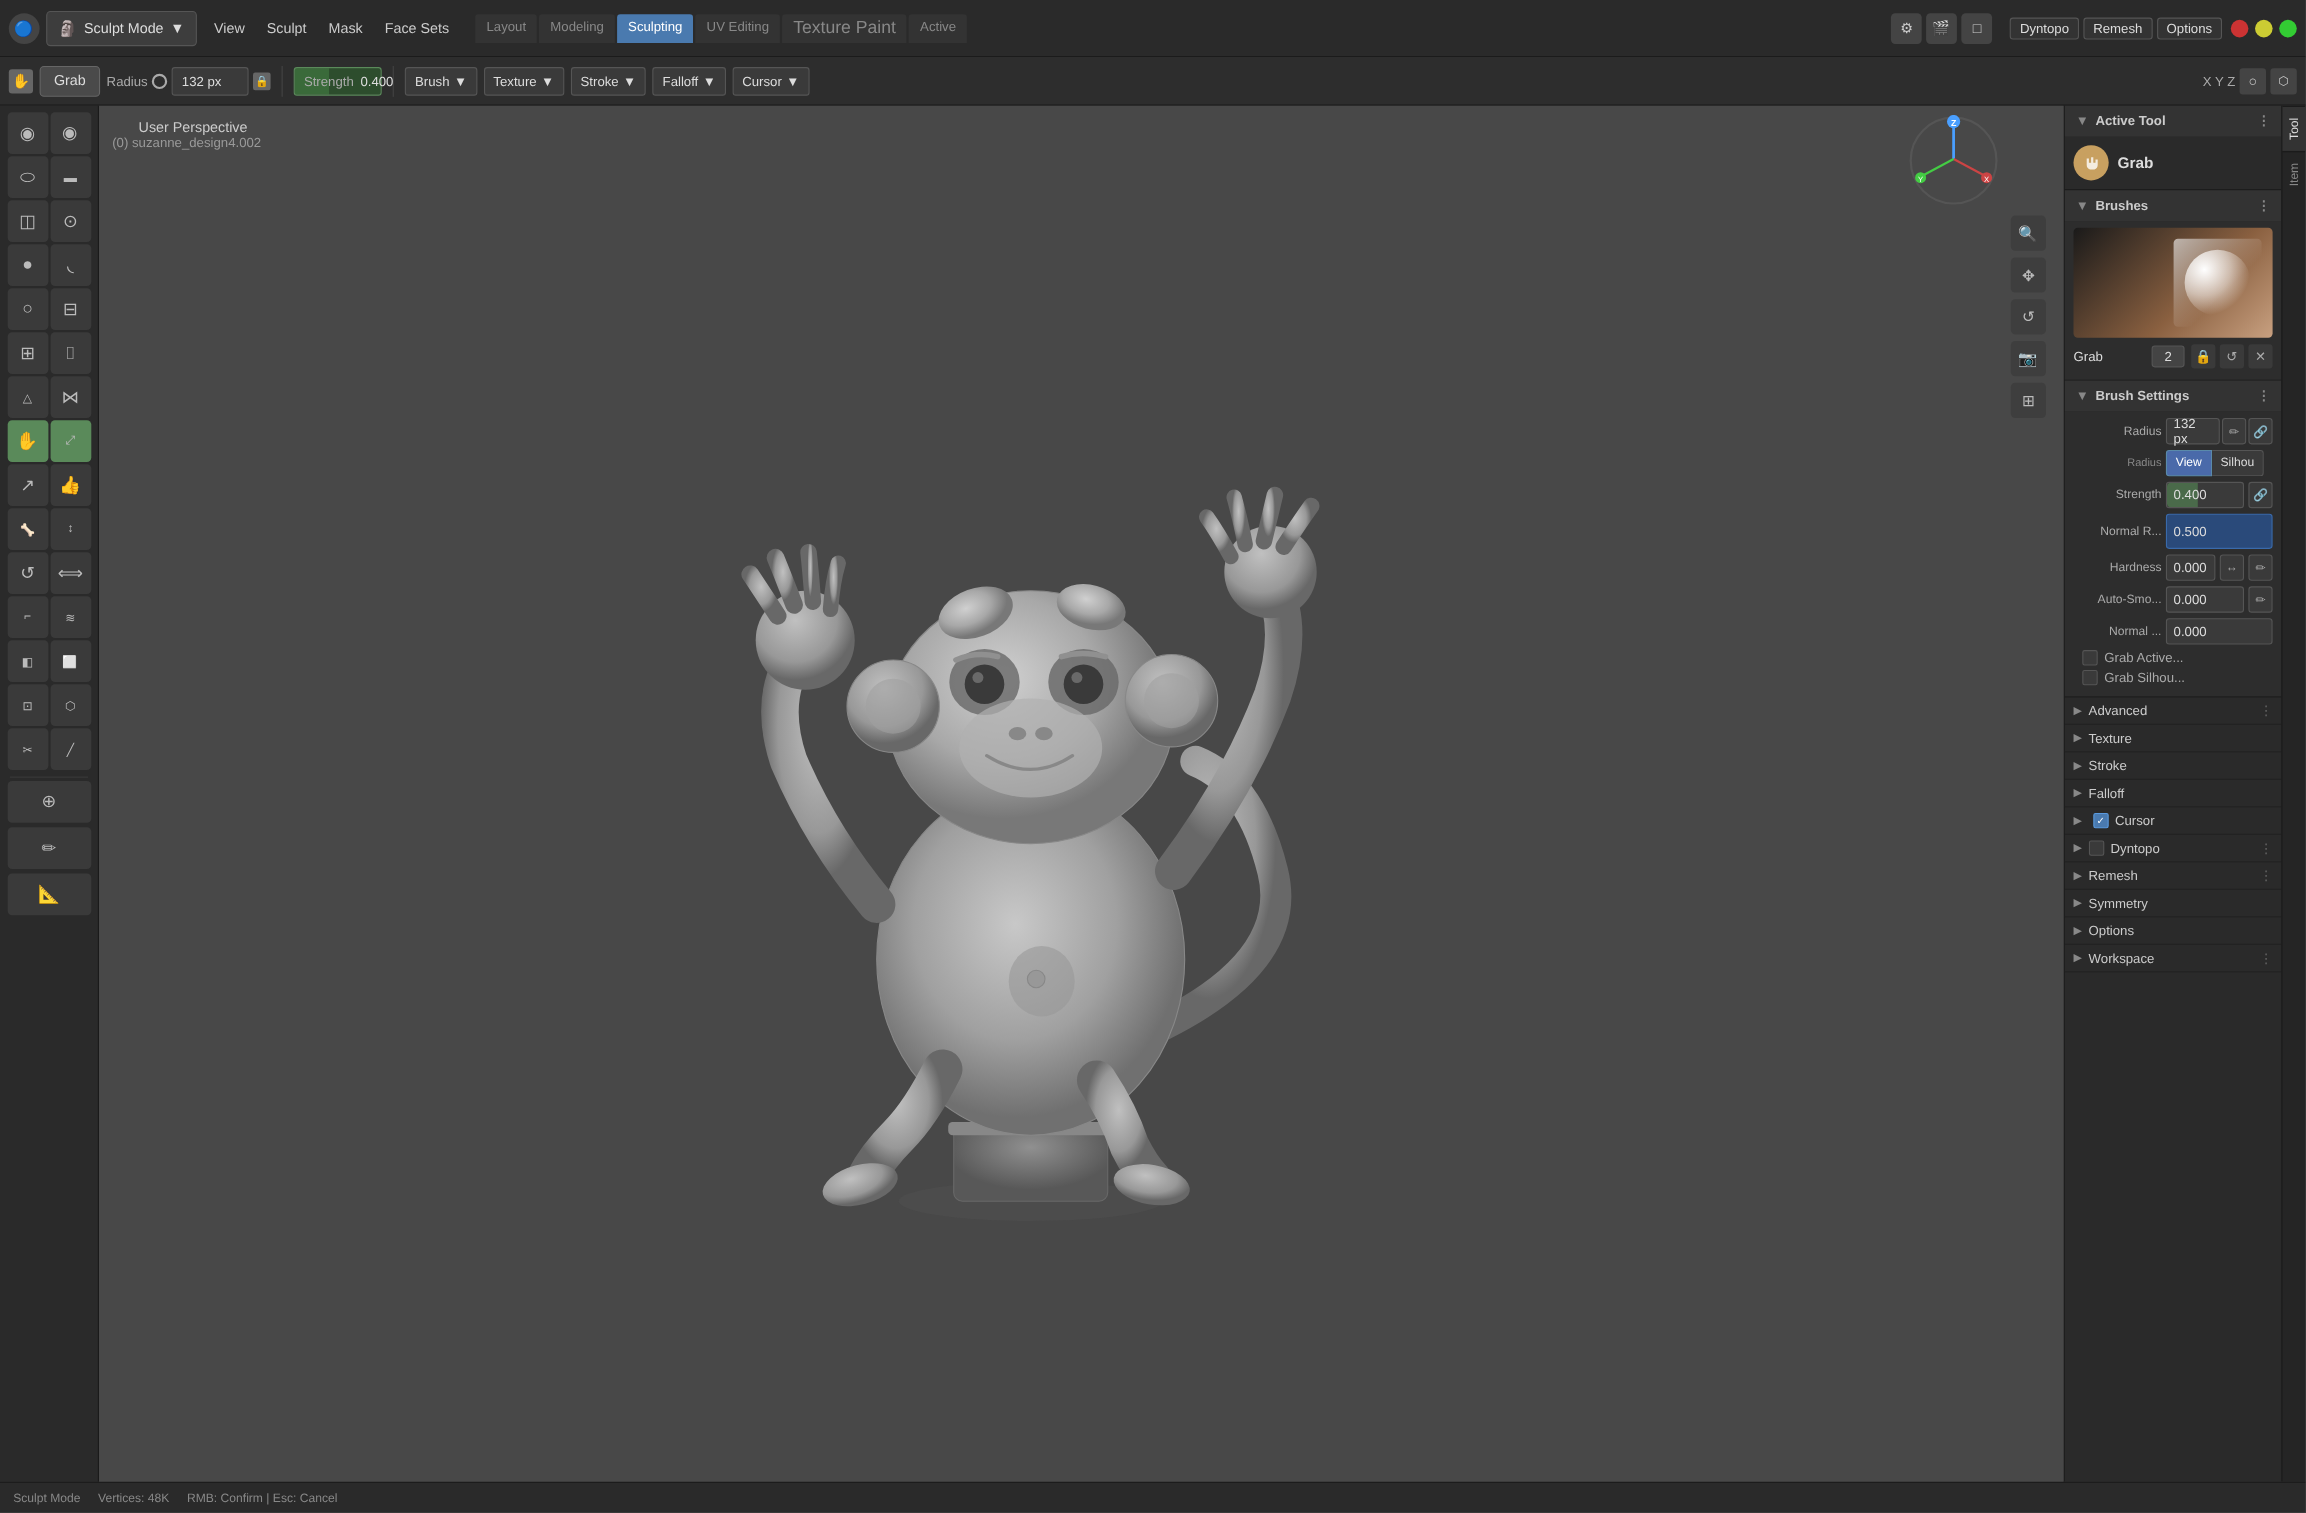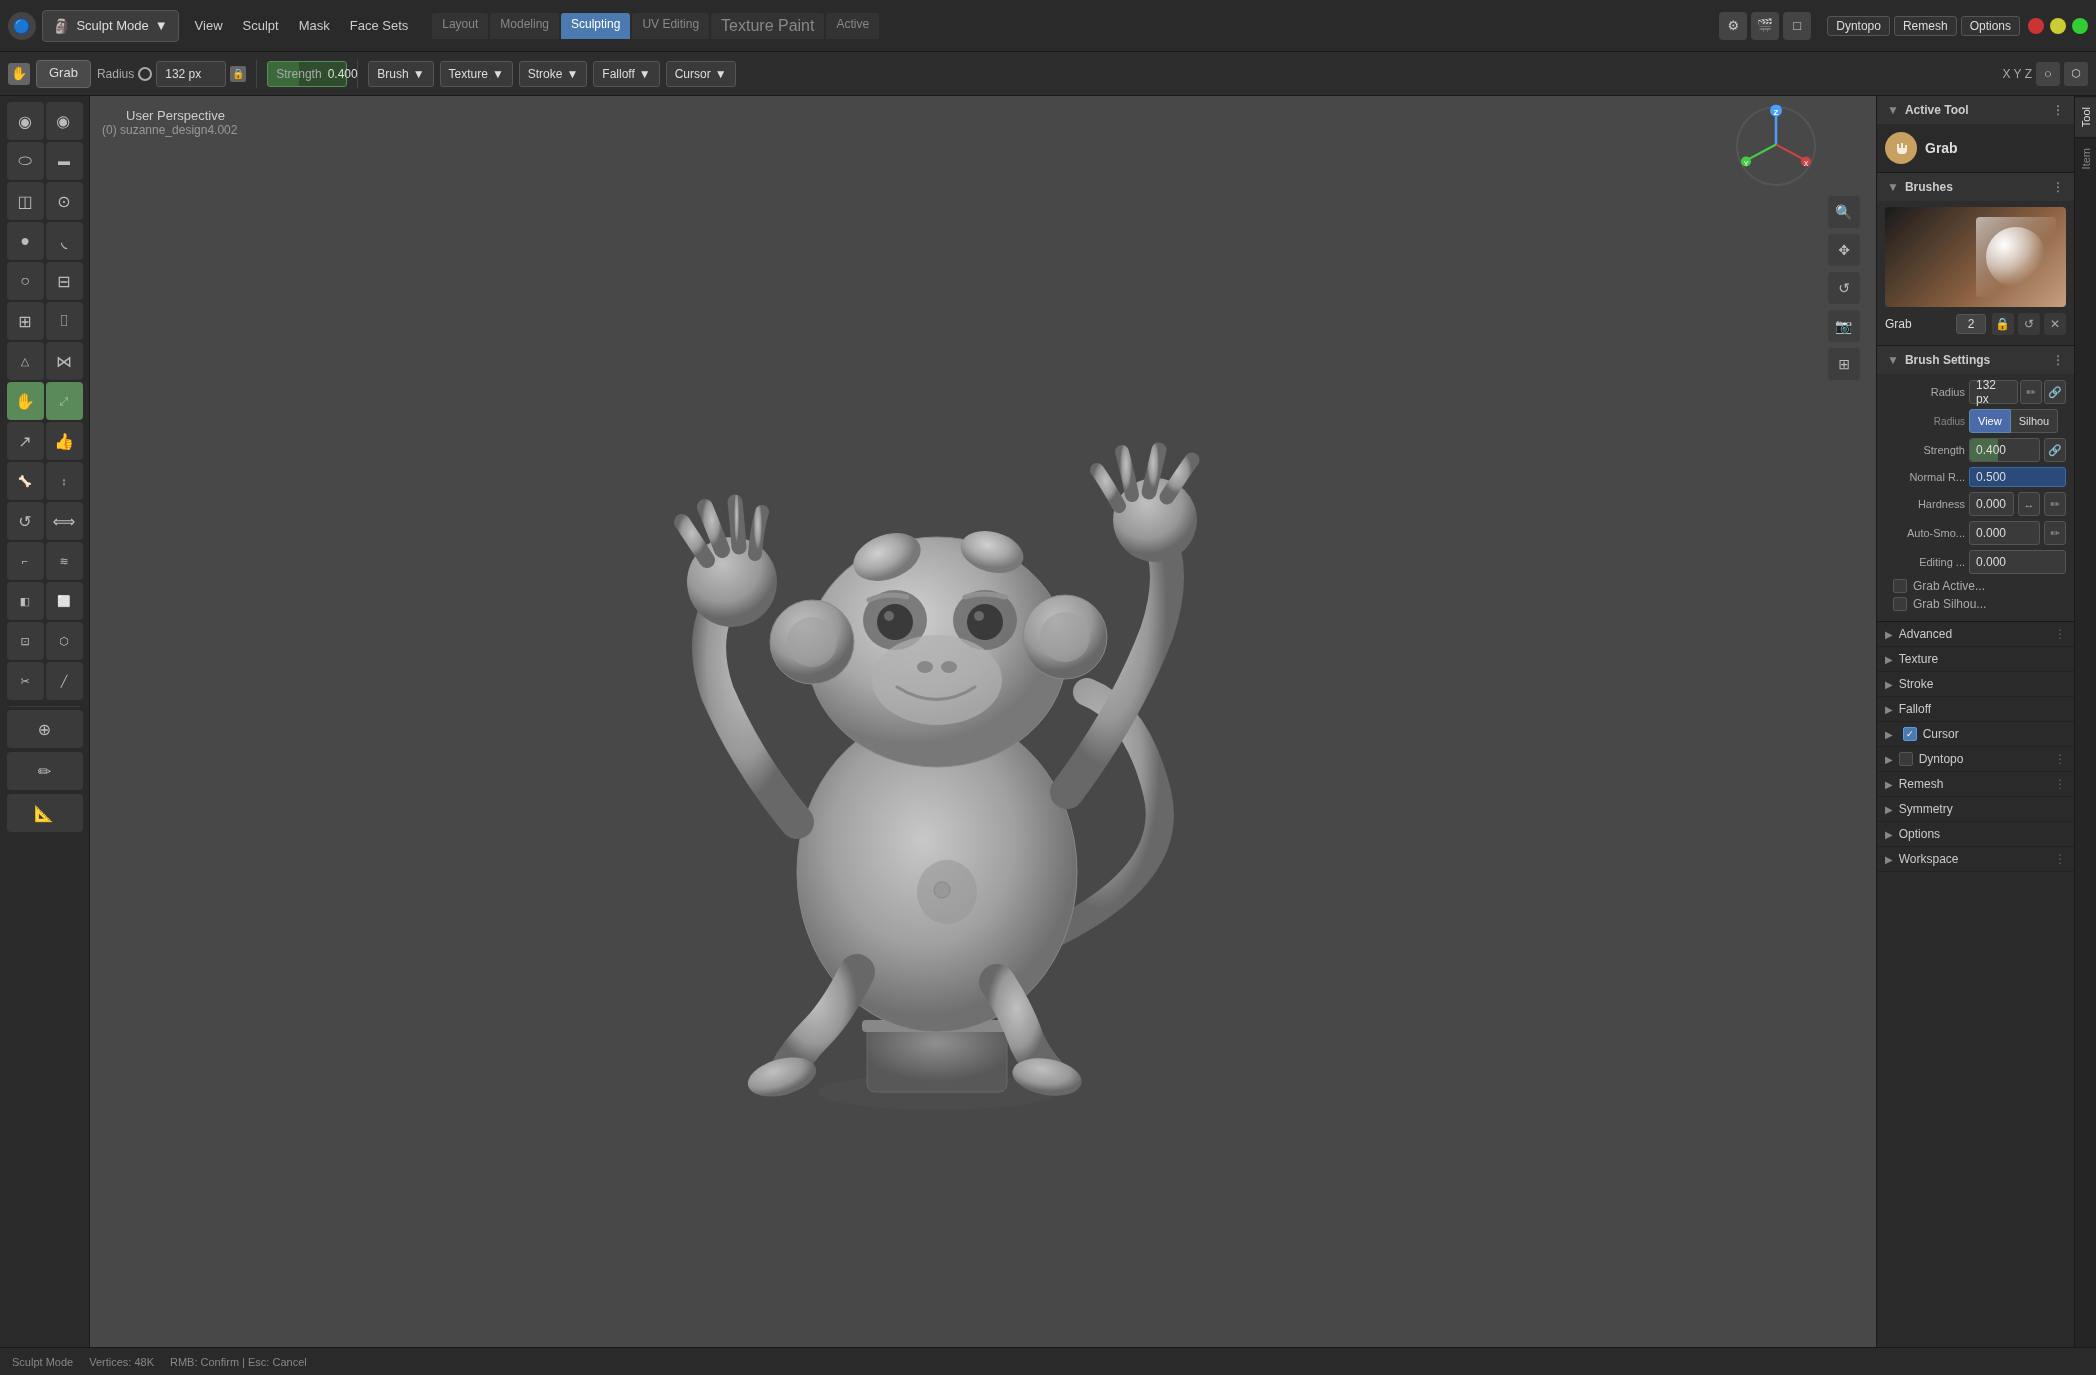--- a/index.html
+++ b/index.html
@@ -389,21 +389,21 @@
     }
     .strength-slider-text {
       position: relative; z-index: 1;
       color: #ddd; font-size: 12px;
     }
     .normal-r-slider {
       flex: 1;
       background: #2a4a7a;
       border: 1px solid #3a6aaa;
       border-radius: 3px;
-      height: 20px;
+      height: 32px;
       display: flex; align-items: center; padding: 0 6px;
     }
     .normal-r-text { color: #ddd; font-size: 12px; }
 
     
     .checkbox-row {
       display: flex; align-items: center; gap: 6px;
       margin-bottom: 4px; padding-left: 8px;
     }
     .cb-box {
@@ -977,21 +977,21 @@
               <div class="field-icon-btn">✏</div>
             </div>
 
             <div class="field-row">
               <span class="field-label">Auto-Smo...</span>
               <div class="field-value" style="flex:1;">0.000</div>
               <div class="field-icon-btn">✏</div>
             </div>
 
             <div class="field-row">
-              <span class="field-label">Editing ...</span>
+              <span class="field-label">Normal ...</span>
               <div class="field-value" style="flex:1;">0.000</div>
             </div>
 
             <div class="checkbox-row">
               <div class="cb-box"></div>
               <span class="cb-label">Grab Active...</span>
             </div>
 
             <div class="checkbox-row">
               <div class="cb-box"></div>

